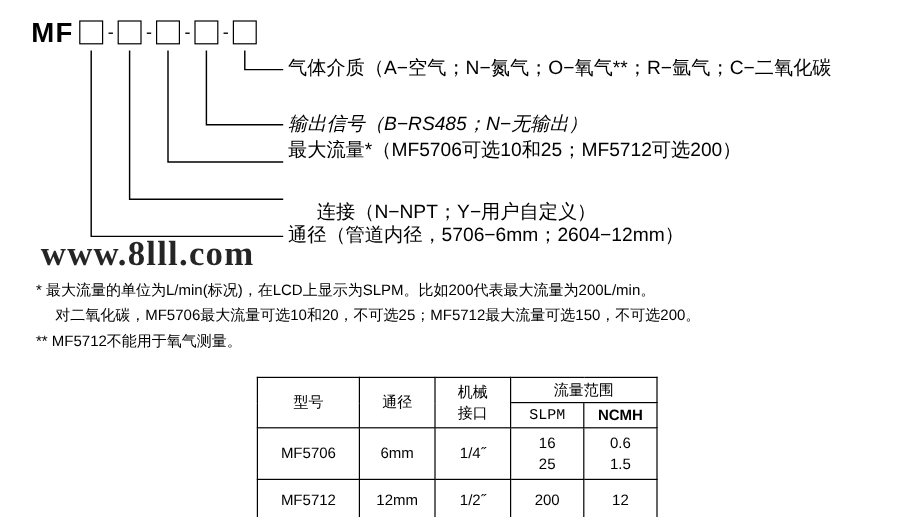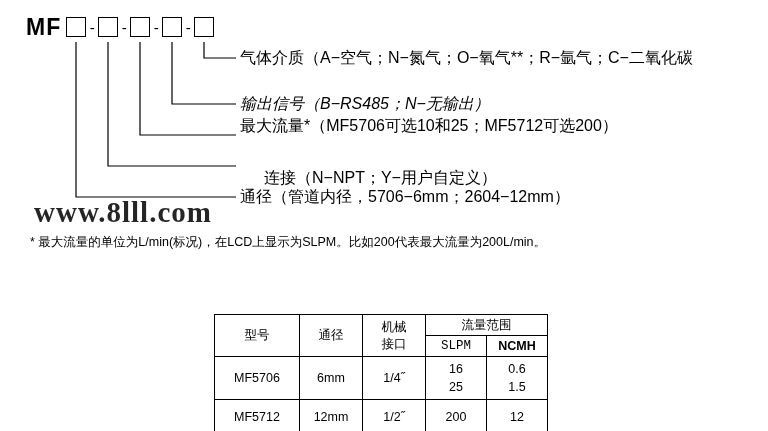--- a/index.html
+++ b/index.html
@@ -177,20 +177,22 @@
 </div>
 
 <div class="annot" style="left:240px; top:187px;">
   <span>通径（管道内径，5706−6mm；2604−12mm）</span>
 </div>
 
 <div id="watermark">www.8lll.com</div>
 
 <div id="footnotes">
   <span class="fn-line">* 最大流量的单位为L/min(标况)，在LCD上显示为SLPM。比如200代表最大流量为200L/min。</span>
+  <span class="fn-line indent">对二氧化碳，MF5706最大流量可选10和20，不可选25；MF5712最大流量可选150，不可选200。</span>
+  <span class="fn-line">** MF5712不能用于氧气测量。</span>
 </div>
 
 <table id="spec-table">
   <thead>
     <tr>
       <th class="c-model hdr-tall" rowspan="2">型号</th>
       <th class="c-bore hdr-tall" rowspan="2">通径</th>
       <th class="c-mech hdr-tall" rowspan="2">
         <span class="mech-sub">机械</span>
         <span class="mech-sub">接口</span>

